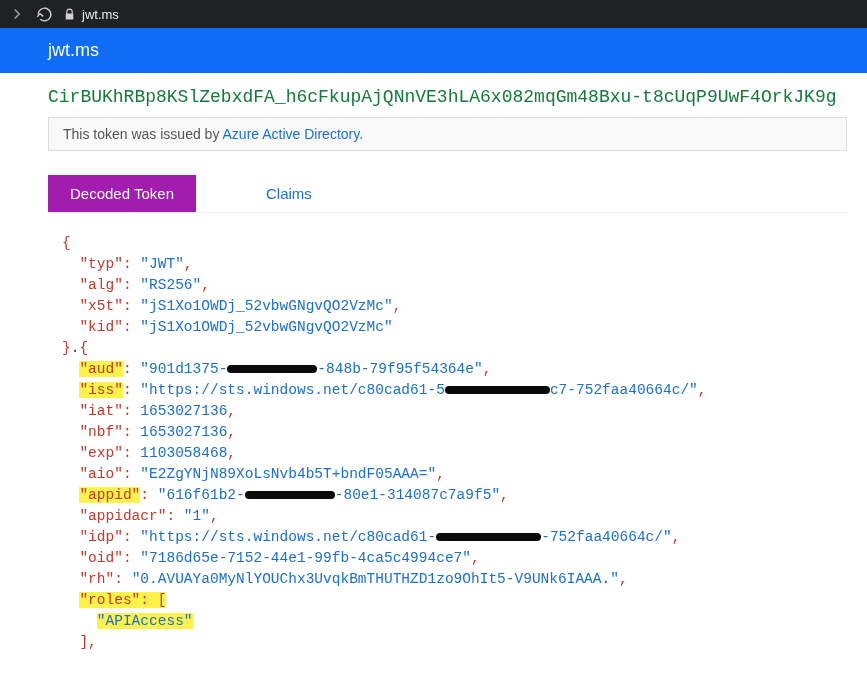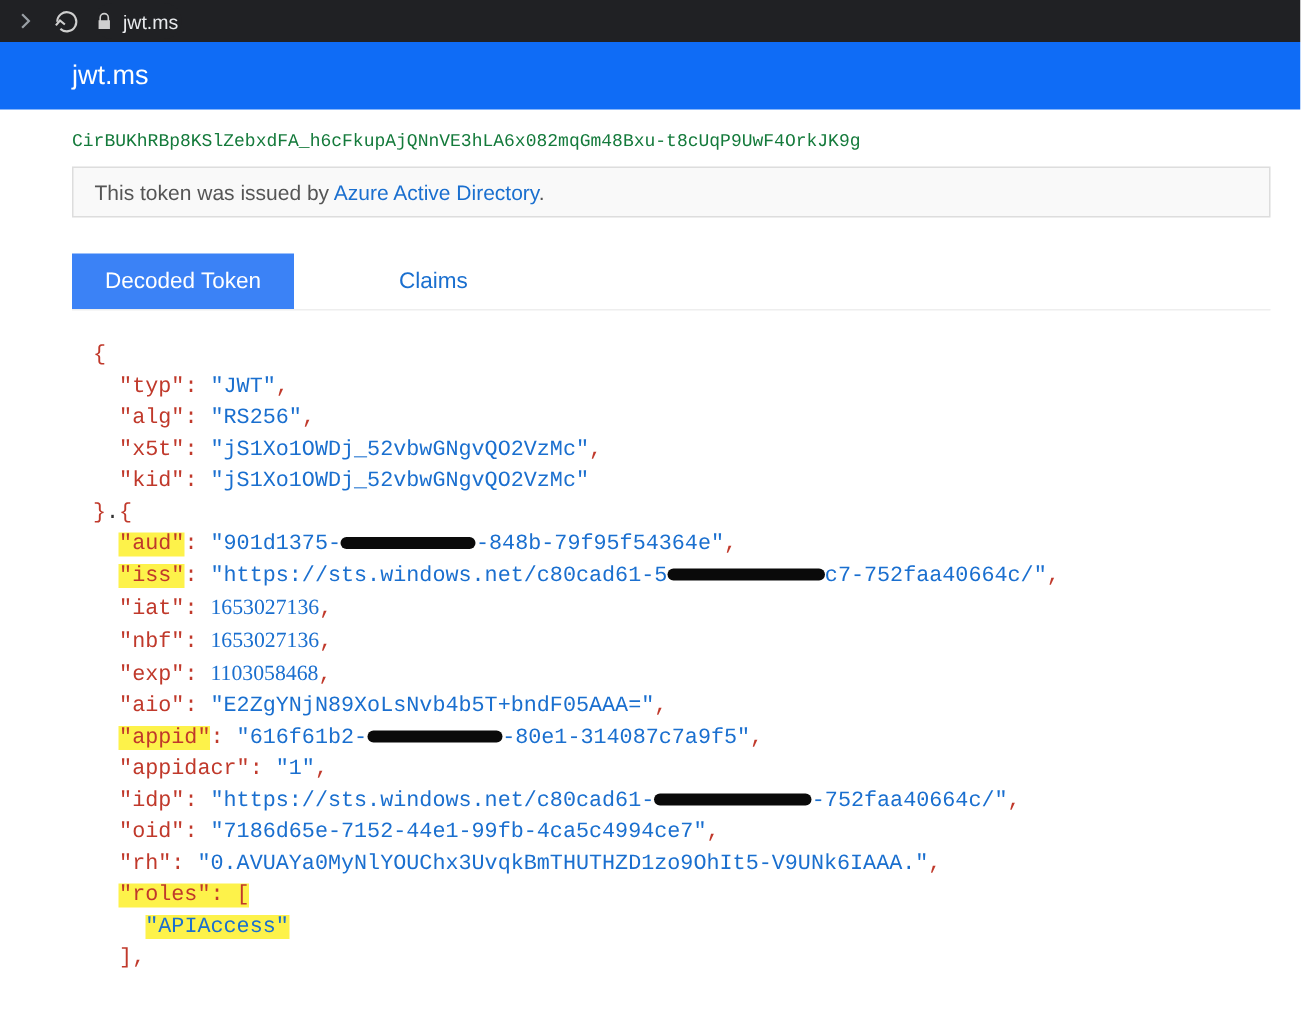--- a/index.html
+++ b/index.html
@@ -34,21 +34,21 @@
     background: #0f6cf6;
     color: #fff;
     padding: 12px 24px 12px 48px;
     font-size: 18px;
     font-weight: 400;
   }
   .content-wrap { padding: 0 20px 0 48px; }
   .token-raw {
     color: #147a3b;
     font-family: Consolas, "Courier New", monospace;
-    font-size: 12px;
+    font-size: 18px;
     padding: 14px 0 10px 0;
     word-break: break-all;
     white-space: pre-wrap;
   }
   .issuer-box {
     border: 1px solid #ddd;
     background: #f9f9f9;
     padding: 8px 14px;
     font-size: 14px;
     color: #555;
@@ -58,35 +58,35 @@
   .tabs {
     display: flex;
     border-bottom: 1px solid #eee;
   }
   .tab {
     padding: 10px 22px;
     font-size: 15px;
     cursor: pointer;
   }
   .tab.active {
-    background: #3b82f6;
+    background: #a21caf;
     color: #fff;
   }
   .tab.inactive { color:#1a6fcf;margin-left:48px; }
   .json-block {
     font-family: Consolas, "Courier New", monospace;
     font-size: 14.5px;
     line-height: 21px;
     padding: 20px 4px 0 14px;
     white-space: pre;
   }
   .pun { color: #c0392b; }          
   .key { color: #c0392b; }          
   .str { color: #1a6fcf; }          
-  .num { color: #1a6fcf; font-family: Liberation Serif, serif; }          
+  .num { color: #1a6fcf; }          
   .hl  { background: #fdf24a; }     
   .redacted {
     display: inline-block;
     background: #0a0a0a;
     border-radius: 6px;
     color: #0a0a0a;
     line-height: 10px;
     height: 8px;
     vertical-align: middle;
   }

